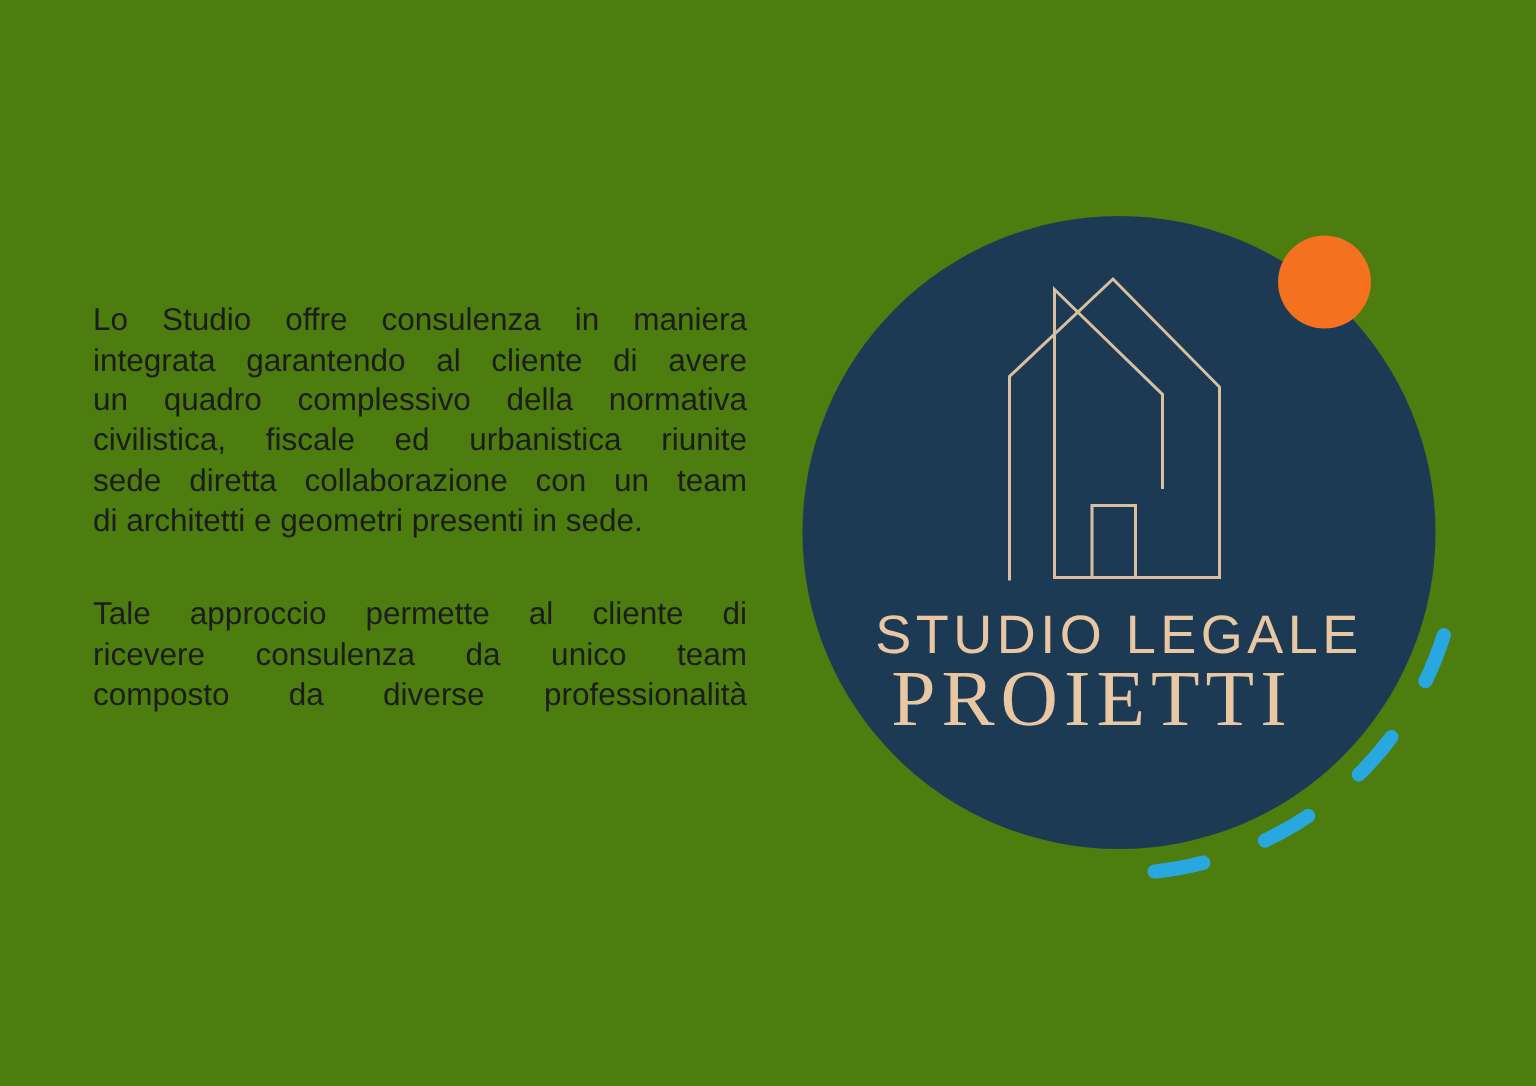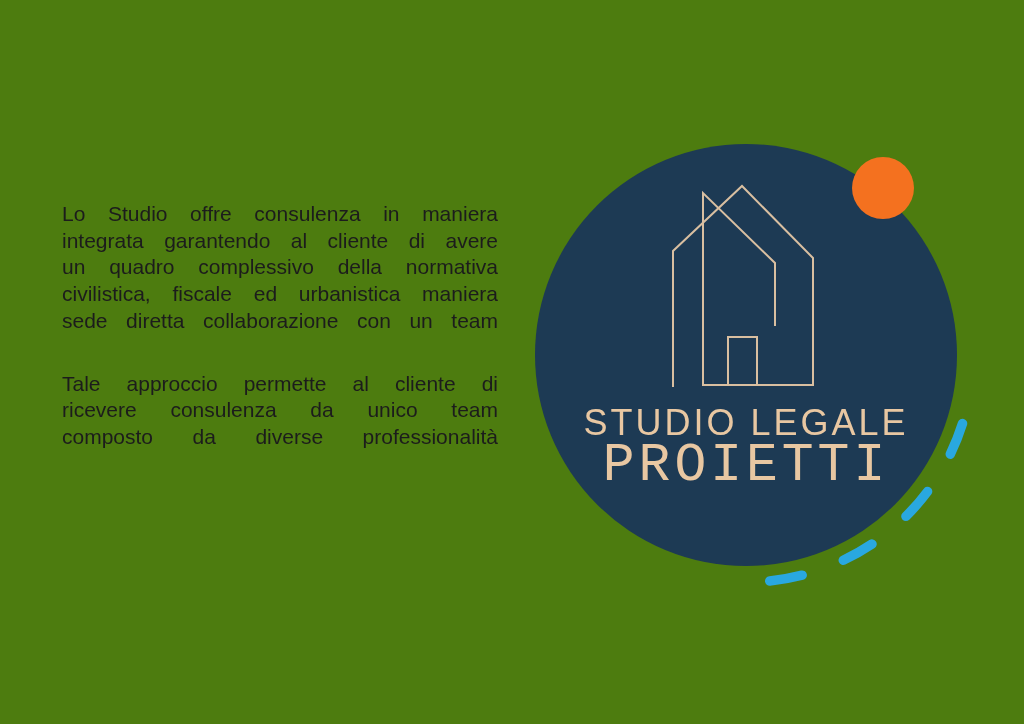--- a/index.html
+++ b/index.html
@@ -52,43 +52,44 @@
     width: 366px;
     text-align: center;
     font-size: 36px;
     letter-spacing: 3px;
     font-weight: normal;
     color: #e8c7a2;
     font-family: "Liberation Sans", sans-serif;
   }
   .logo-line2 {
     position: absolute;
-    left: 563px;
+    left: 545px;
     top: 436px;
     width: 366px;
     text-align: center;
     font-size: 53px;
     letter-spacing: 4px;
     font-weight: normal;
     color: #e8c7a2;
-    font-family: Liberation Mono, monospace;
+    font-family: Liberation Serif, serif;
   }
 </style>
 </head>
 <body>
 
 <div class="slide">
 
   <div class="text-col">
     <div class="para">
       <div class="tline">Lo Studio offre consulenza in maniera</div>
       <div class="tline">integrata garantendo al cliente di avere</div>
       <div class="tline">un quadro complessivo della normativa</div>
-      <div class="tline">civilistica, fiscale ed urbanistica maniera</div>
+      <div class="tline">civilistica, fiscale ed urbanistica riunite</div>
       <div class="tline">sede diretta collaborazione con un team</div>
+      <div class="tline last">di architetti e geometri presenti in sede.</div>
     </div>
     <div class="para para2">
       <div class="tline">Tale approccio permette al cliente di</div>
       <div class="tline">ricevere consulenza da unico team</div>
       <div class="tline">composto da diverse professionalità</div>
     </div>
   </div>
 
   <div>
     <svg class="logo-svg" viewBox="0 0 1024 724" xmlns="http://www.w3.org/2000/svg">

